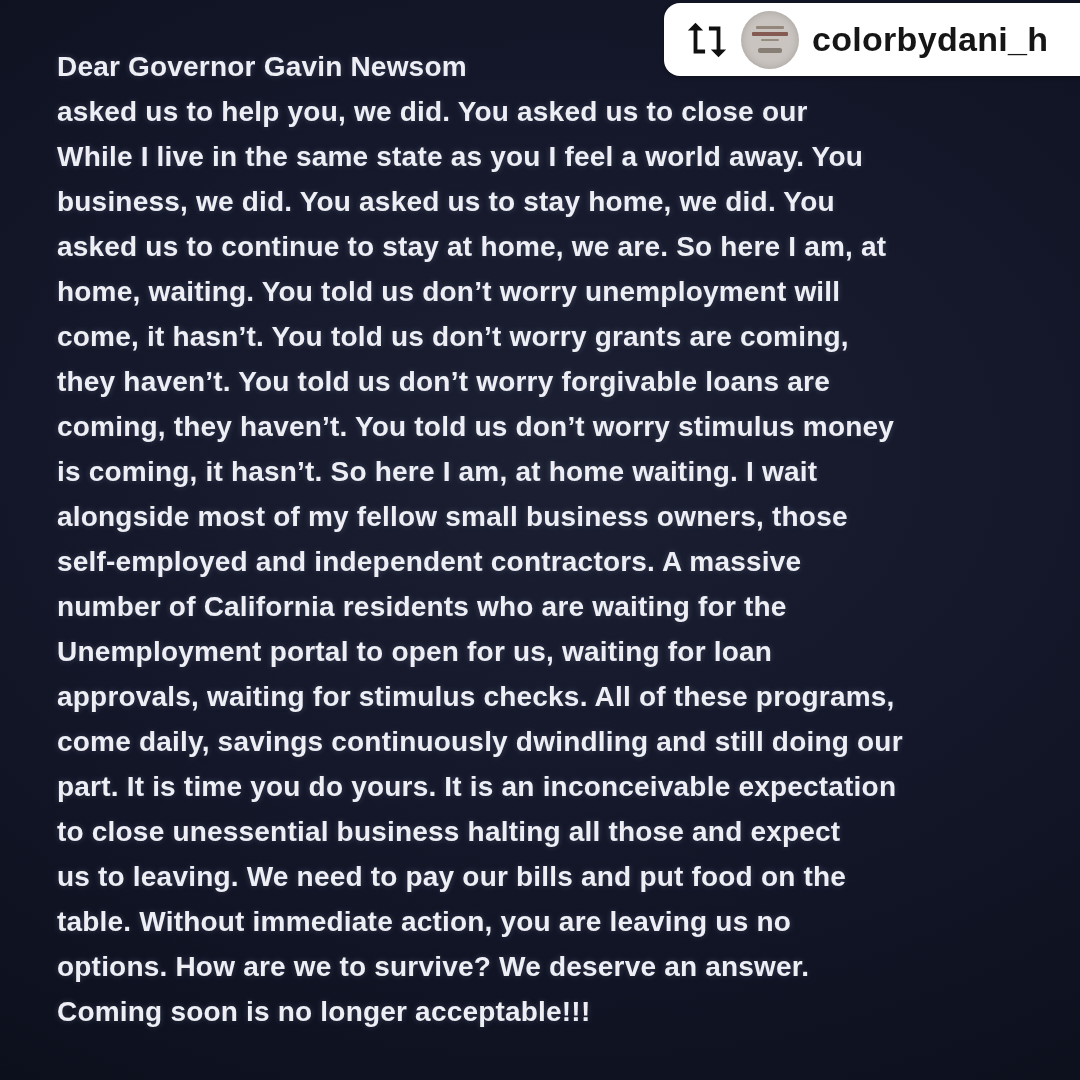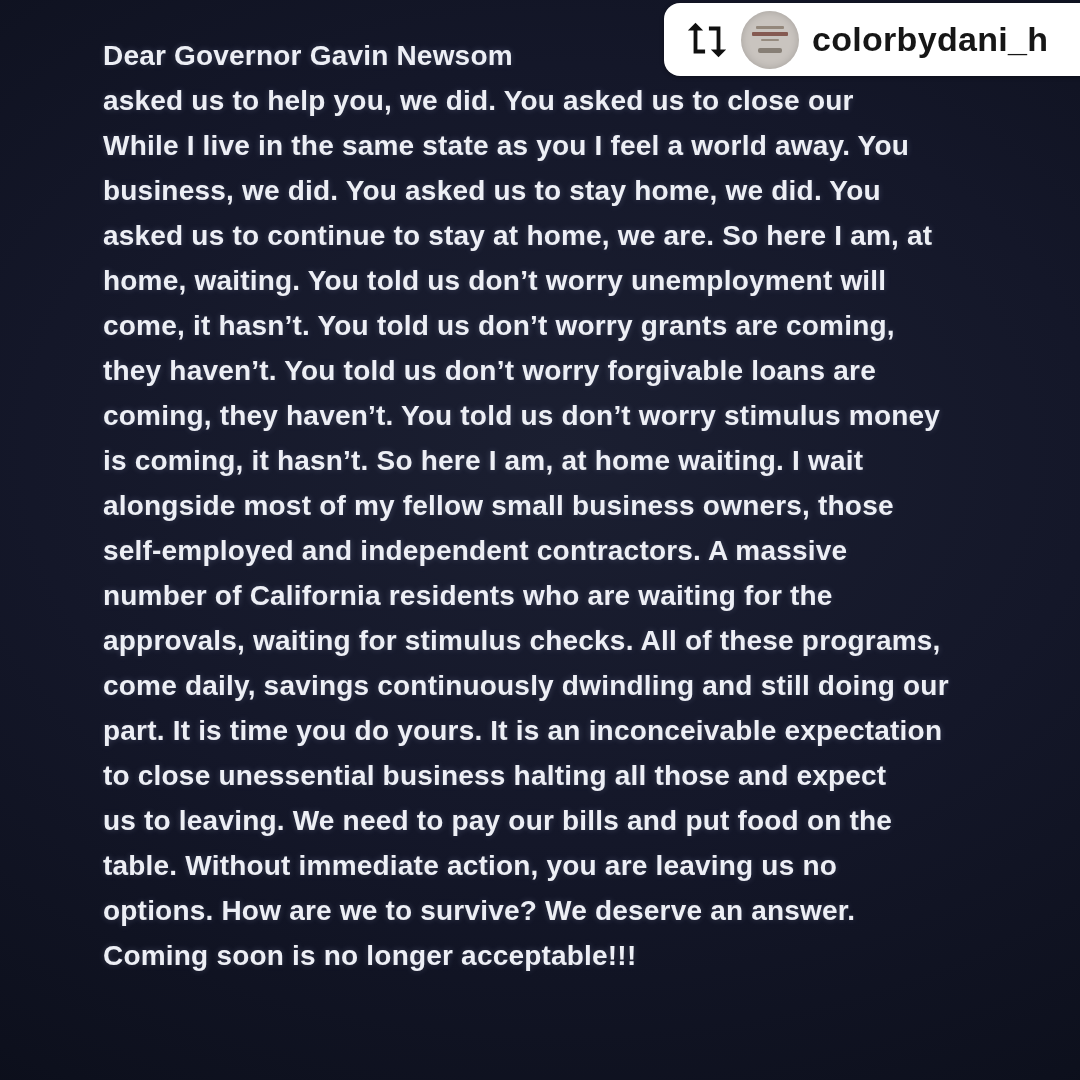--- a/index.html
+++ b/index.html
@@ -8,25 +8,24 @@
     background: #0b0e19;
     font-family: "Liberation Sans", sans-serif;
   }
   .page {
     position: relative; width: 1080px; height: 1080px; overflow: hidden;
     background: radial-gradient(ellipse 130% 95% at 52% 42%,
       #1b1f31 0%, #141729 38%, #0d101d 70%, #05070f 100%);
   }
   
   .letter {
-    position: absolute; left: 57px; top: 33px; right: 0;
+    position: absolute; left: 57px; top: 44px; right: 0;
     color: #edeff5; font-weight: 700; font-size: 28px;
     line-height: 45px; letter-spacing: 0.2px;
     text-shadow: 0 0 6px rgba(205,215,255,0.22);
-    margin-left: 46px;
   }
   .line { white-space: nowrap; height: 45px; }
   
   .banner {
     position: absolute; top: 3px; right: -26px; z-index: 5;
     width: 442px; height: 73px; background: #ffffff;
     border-radius: 16px;
     display: flex; align-items: center;
     padding-left: 20px; box-sizing: border-box;
     box-shadow: 0 1px 4px rgba(0,0,0,0.35);
@@ -61,20 +60,21 @@
     <div class="line">business, we did. You asked us to stay home, we did. You</div>
     <div class="line">asked us to continue to stay at home, we are. So here I am, at</div>
     <div class="line">home, waiting. You told us don’t worry unemployment will</div>
     <div class="line">come, it hasn’t. You told us don’t worry grants are coming,</div>
     <div class="line">they haven’t. You told us don’t worry forgivable loans are</div>
     <div class="line">coming, they haven’t. You told us don’t worry stimulus money</div>
     <div class="line">is coming, it hasn’t. So here I am, at home waiting. I wait</div>
     <div class="line">alongside most of my fellow small business owners, those</div>
     <div class="line">self-employed and independent contractors. A massive</div>
     <div class="line">number of California residents who are waiting for the</div>
+    <div class="line">Unemployment portal to open for us, waiting for loan</div>
     <div class="line">approvals, waiting for stimulus checks. All of these programs,</div>
     <div class="line">come daily, savings continuously dwindling and still doing our</div>
     <div class="line">part. It is time you do yours. It is an inconceivable expectation</div>
     <div class="line">to close unessential business halting all those and expect</div>
     <div class="line">us to leaving. We need to pay our bills and put food on the</div>
     <div class="line">table. Without immediate action, you are leaving us no</div>
     <div class="line">options. How are we to survive? We deserve an answer.</div>
     <div class="line">Coming soon is no longer acceptable!!!</div>
   </div>
 

